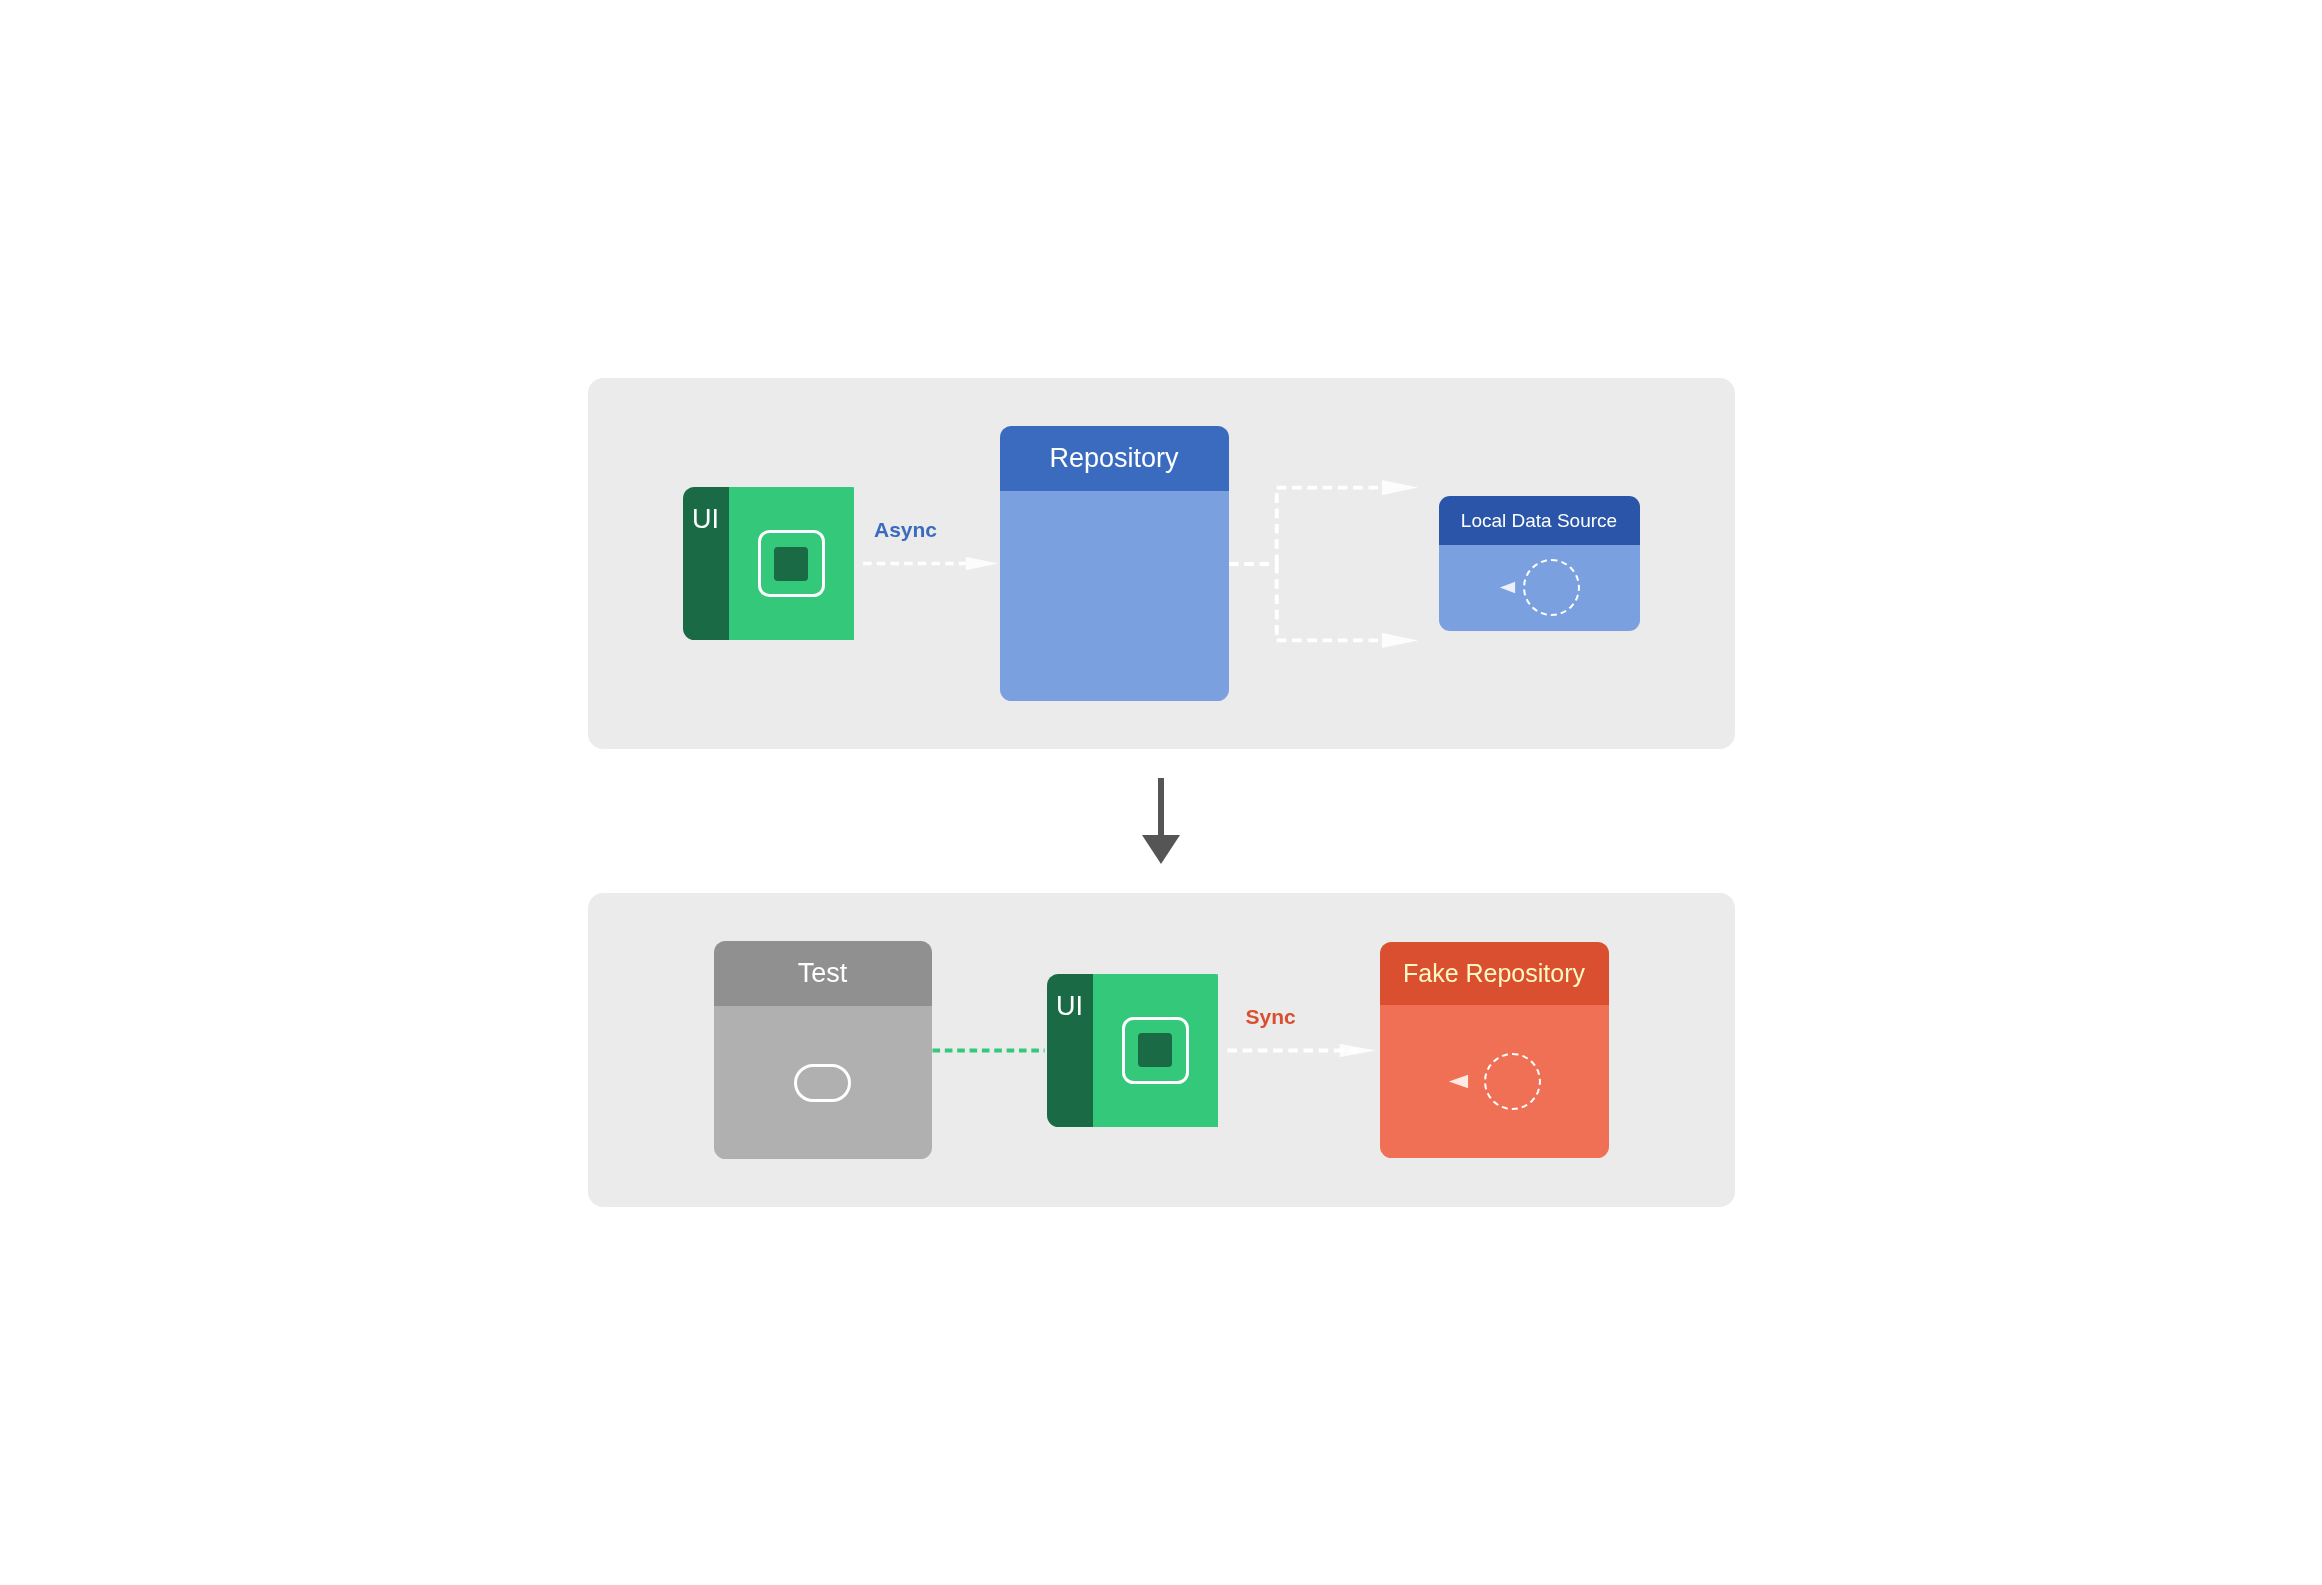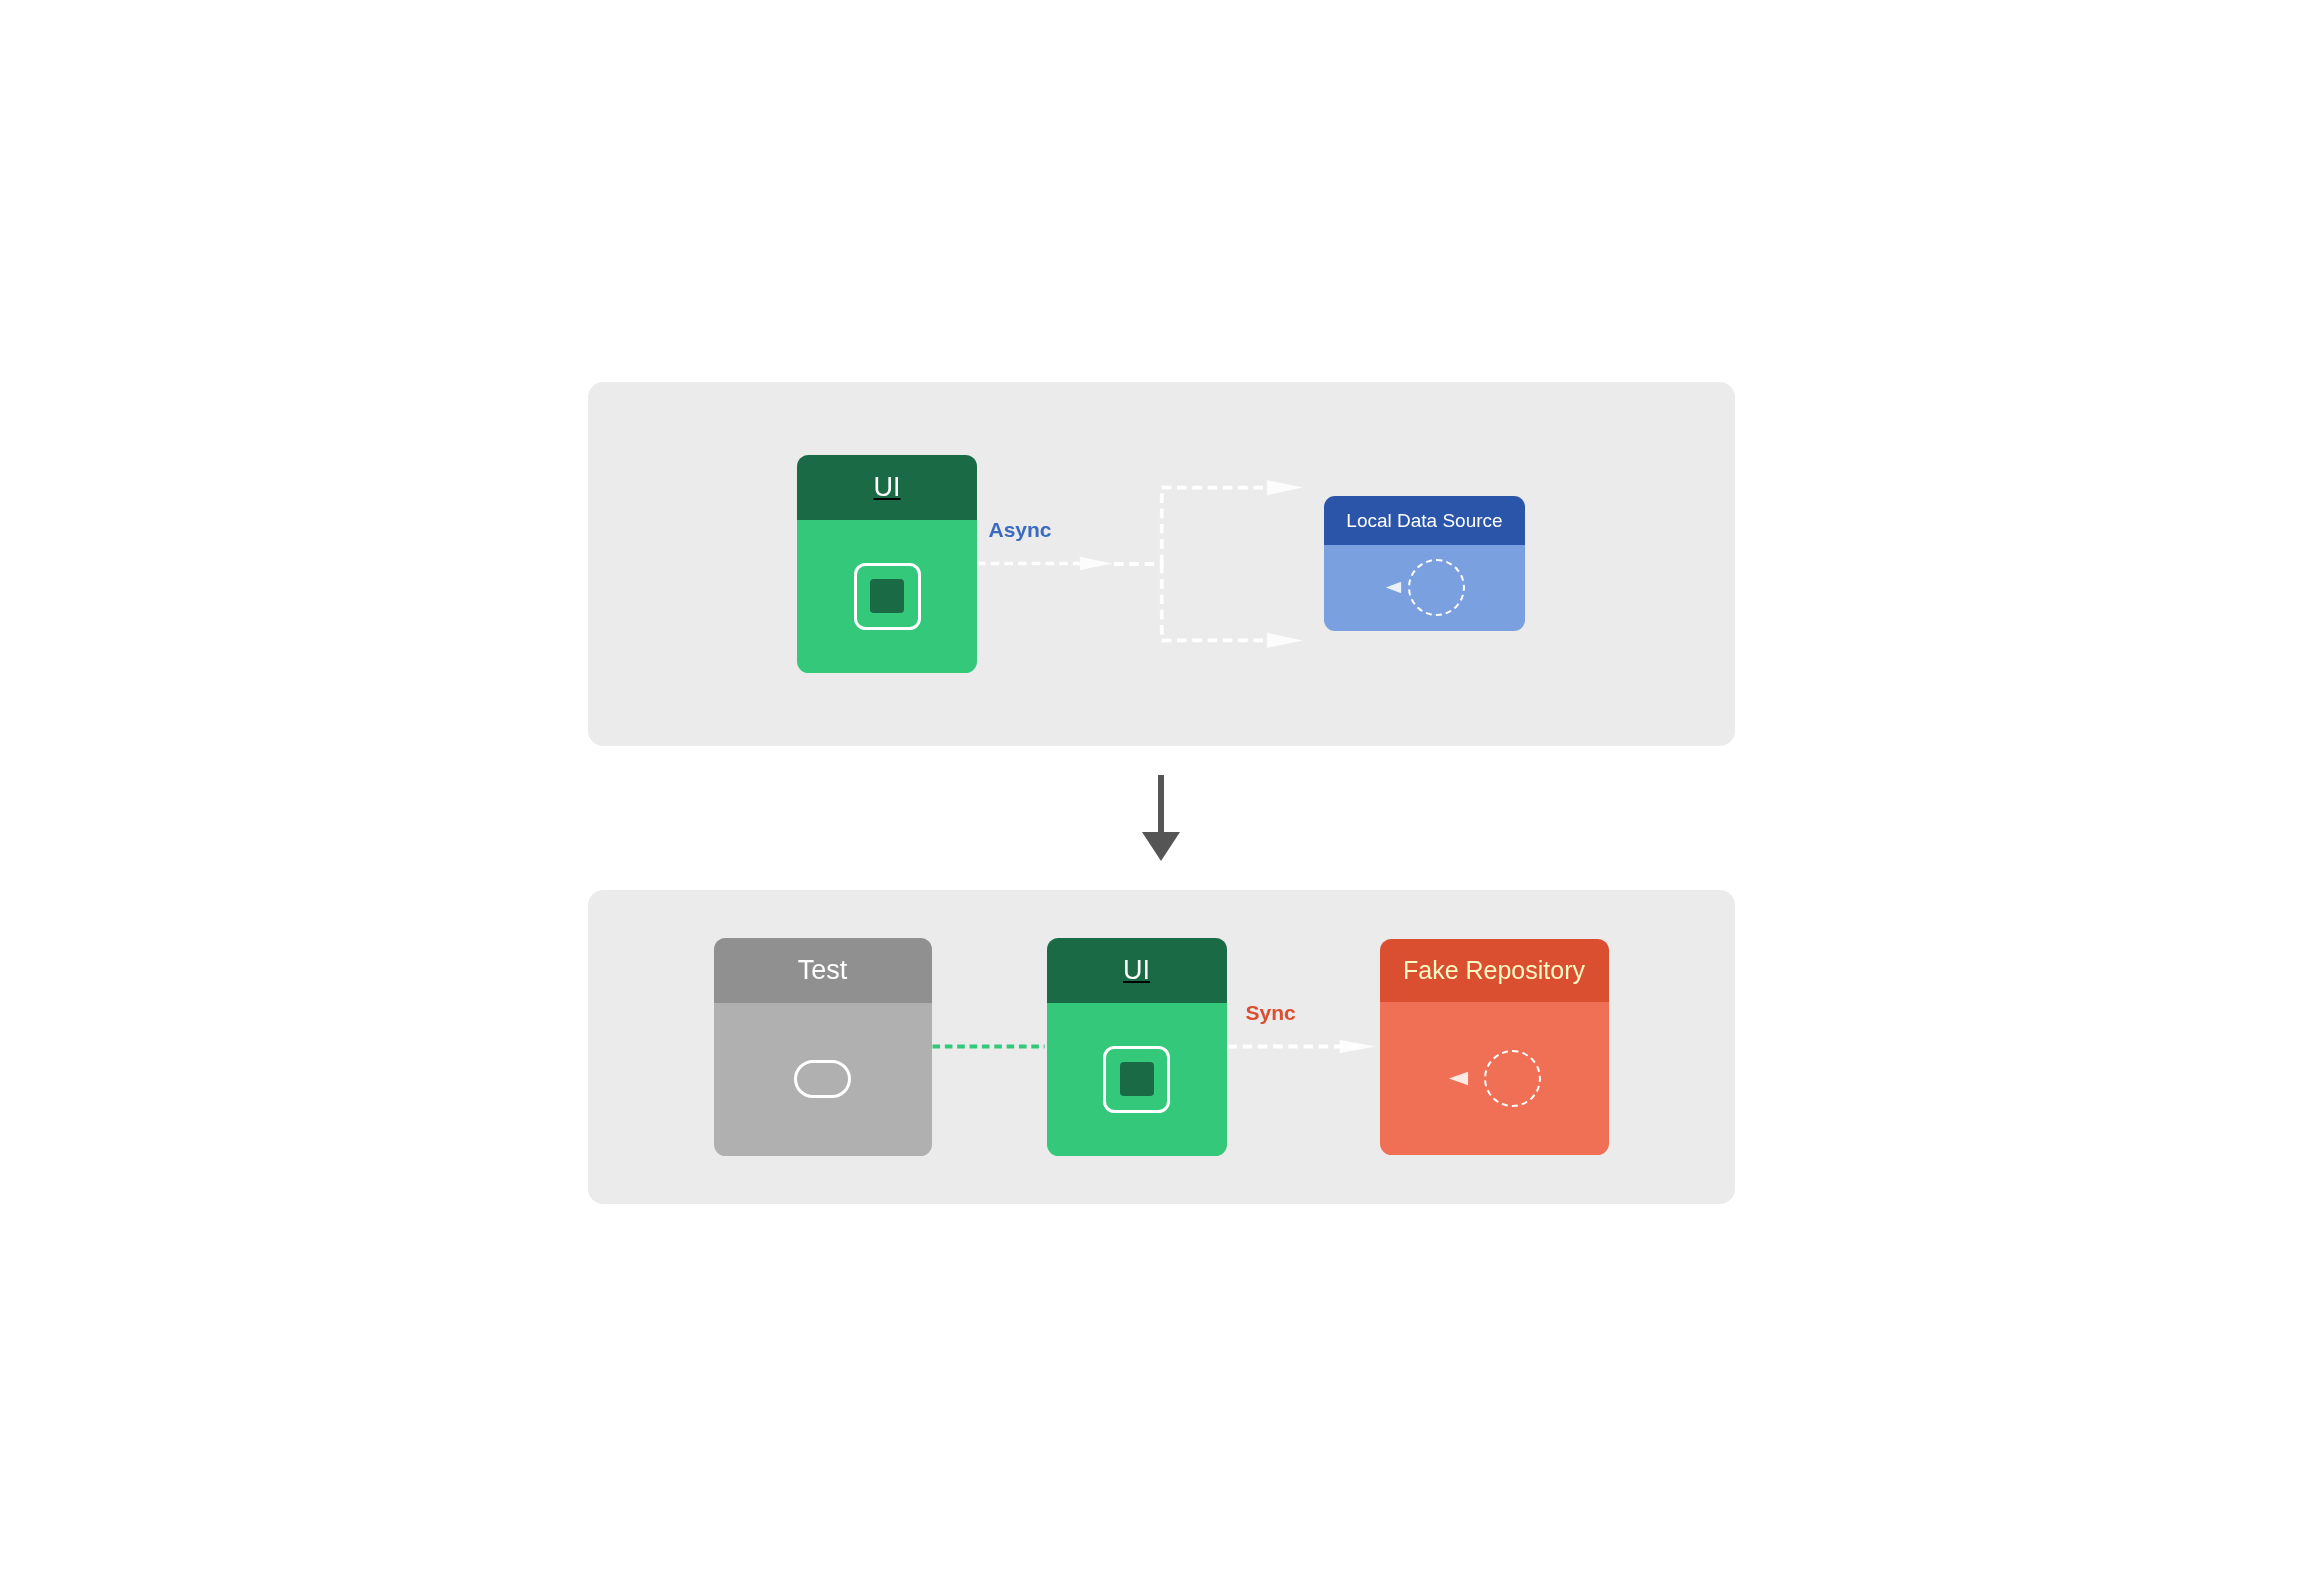--- a/index.html
+++ b/index.html
@@ -31,26 +31,25 @@
       width: 100%;
       display: flex;
       align-items: center;
       justify-content: center;
       position: relative;
     }
 
     
     .ui-box {
       display: flex;
-      flex-direction: column;
+      flex-direction: row;
       border-radius: 11.5px;
       overflow: hidden;
       width: 180px;
       flex-shrink: 0;
-      text-decoration: underline;
     }
 
     .ui-box-header {
       background: #1a6b45;
       color: white;
       text-align: center;
       padding: 17px 9.6px;
       font-size: 27px;
       font-weight: 500;
     }
@@ -298,20 +297,24 @@
 
       <div style="position:relative; display:flex; align-items:flex-start; width:137px; flex-shrink:0;">
         <span class="async-label" style="position:absolute; top:-36px; left:11.5px; color:#3a6bbf; font-weight:700; font-size:21px;">Async</span>
 
         <svg width="153" height="19" viewBox="0 0 160 20">
           <line x1="0" y1="10" x2="120" y2="10" stroke="white" stroke-width="4" stroke-dasharray="10,6"></line>
           <polygon points="120,2 158,10 120,18" fill="white" opacity="0.85"></polygon>
         </svg>
       </div>
 
+      <div class="repo-box">
+        <div class="repo-box-header">Repository</div>
+        <div class="repo-box-body"></div>
+      </div>
 
       <div style="position:relative; width:191px; height:268px; flex-shrink:0; display:flex; align-items:center; justify-content:center;">
         <svg width="191" height="268" viewBox="0 0 200 280">
 
           <line x1="0" y1="140" x2="50" y2="140" stroke="white" stroke-width="4" stroke-dasharray="10,6"></line>
           <line x1="50" y1="140" x2="50" y2="60" stroke="white" stroke-width="4" stroke-dasharray="10,6"></line>
           <line x1="50" y1="60" x2="160" y2="60" stroke="white" stroke-width="4" stroke-dasharray="10,6"></line>
           <polygon points="160,52 198,60 160,68" fill="white" opacity="0.85"></polygon>
 
           <line x1="50" y1="140" x2="50" y2="220" stroke="white" stroke-width="4" stroke-dasharray="10,6"></line>

